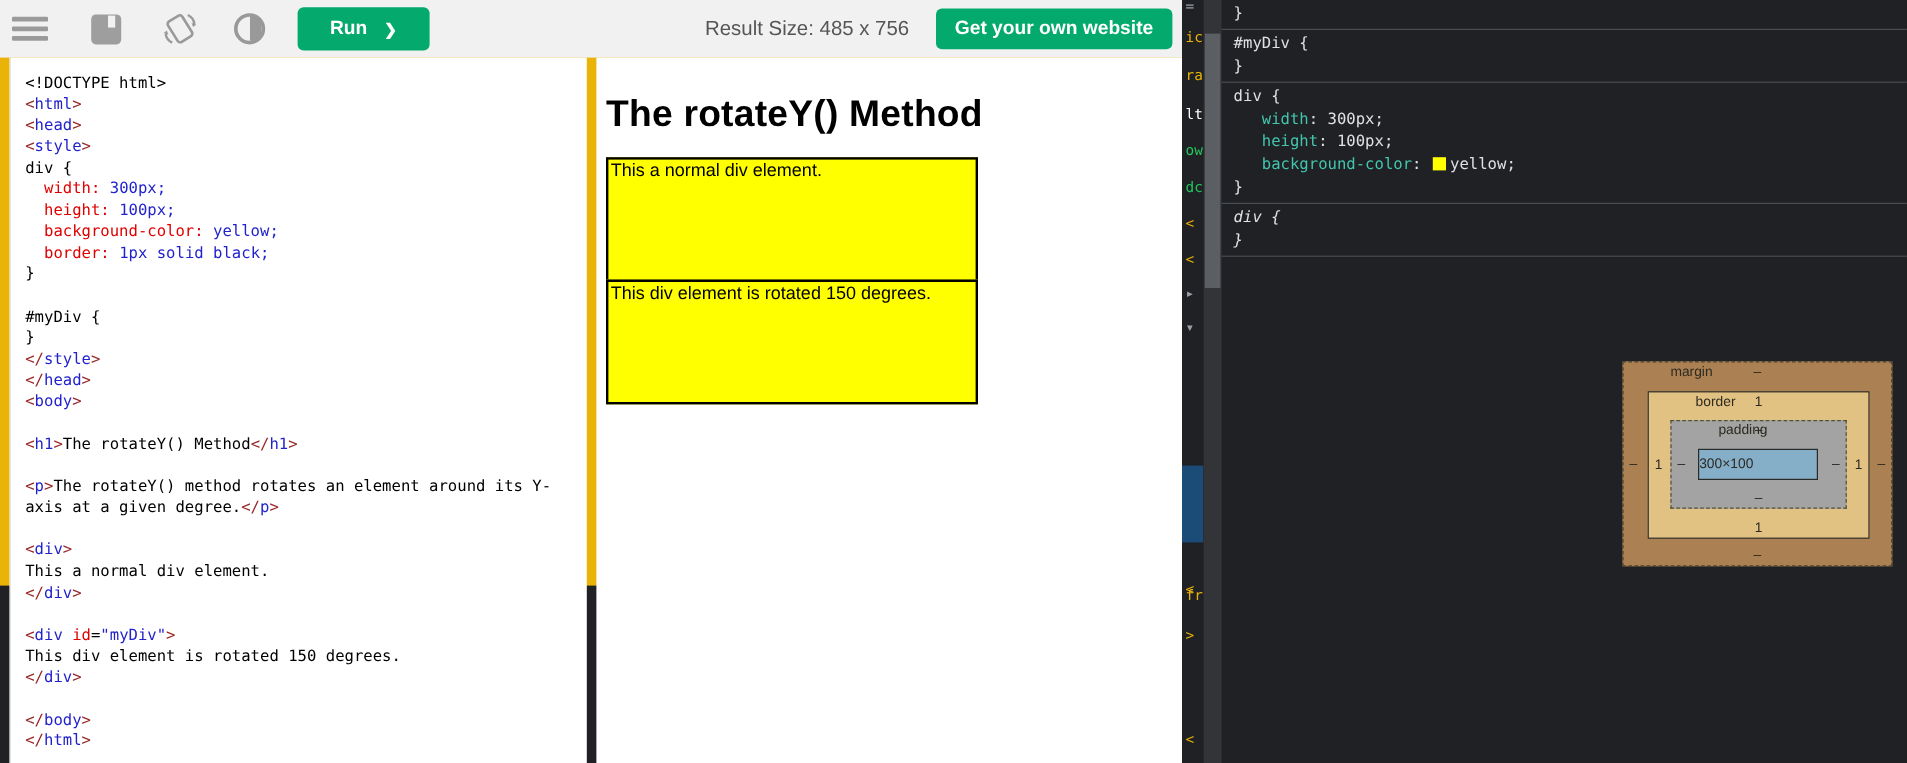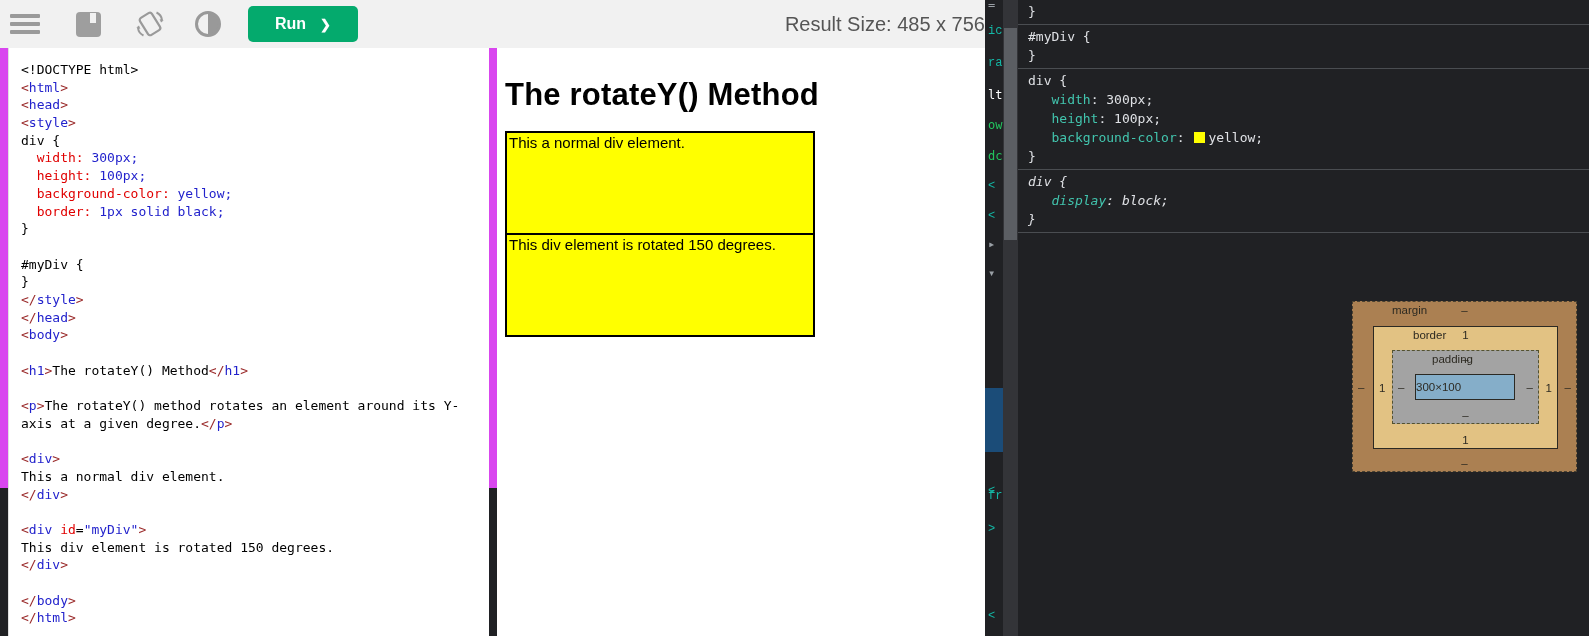--- a/index.html
+++ b/index.html
@@ -3,33 +3,33 @@
 <meta charset="utf-8">
 <style>
   * { box-sizing: content-box; }
   html,body { margin:0; padding:0; }
   body {
     width:1589px; height:636px; overflow:hidden; position:relative;
     background:#202124; font-family:"Liberation Sans", sans-serif;
   }
 
   
-  #tryit { position:absolute; left:0; top:0; width:985px; height:488px; background:#d946ef; }
+  #tryit { position:absolute; left:0; top:0; width:985px; height:488px; background:#eab308; }
 
   #toolbar { position:absolute; left:0; top:0; width:985px; height:48px; display:flex; align-items:center; background:#f1f1f1; }
   .menu-icon { width:30px; margin-left:10px; cursor:pointer; }
   .menu-icon .bar { height:4px; background:#9a9a9a; border-radius:1px; margin:4px 0; }
   .icon-save { width:25px; height:25px; background:#9e9e9e; border-radius:4px; position:relative; margin-left:36px; cursor:pointer; }
   .icon-save::after { content:""; position:absolute; left:54%; top:6%; width:24%; height:40%; background:#f1f1f1; }
   .icon-save::before { content:""; position:absolute; left:18%; top:6%; width:36%; height:40%; background:#9e9e9e; }
   .icon-orient { margin-left:34px; cursor:pointer; display:block; }
   .icon-contrast { width:20px; height:20px; border:3px solid #999; border-radius:50%; background:linear-gradient(90deg,#f1f1f1 50%,#999 50%); margin-left:30px; cursor:pointer; }
   .run-btn { margin-left:27px; width:98px; height:34px; background:#04AA6D; color:#fff; font-weight:bold; font-size:16px; border:none; border-radius:5px; display:flex; align-items:center; justify-content:center; gap:14px; cursor:pointer; font-family:"Liberation Sans",sans-serif; }
   .run-chevron { font-size:13px; font-weight:bold; }
-  .result-size { margin-left:auto; color:#555; font-size:20px; }
+  .result-size { margin-left:auto; color:#555; font-size:17px; }
   .cta-btn { margin-left:22px; margin-right:8px; height:34px; padding:0 16px; background:#04AA6D; color:#fff; font-weight:bold; font-size:16px; border:none; border-radius:5px; cursor:pointer; font-family:"Liberation Sans",sans-serif; }
 
   #code-panel { position:absolute; left:8px; top:48px; width:480px; height:588px; background:#fff; border-left:1px solid #e0e0e0; }
   #code-pre { margin:0; padding:13px 0 0 12px; font:13px/17.7px "DejaVu Sans Mono","Liberation Mono",monospace; color:#000; white-space:pre; }
   #code-pre .line { height:17.7px; white-space:pre; }
   .c-p { color:#000000; }
   .c-b { color:#9a2a2a; }       
   .c-t { color:#2222cc; }       
   .c-r { color:#e00000; }       
   .c-v { color:#2222cc; }       
@@ -40,21 +40,21 @@
   #result-heading { font-size:31px; font-weight:bold; margin:21px 0 18px 0; letter-spacing:0.2px; }
   #result-paragraph { font-size:15px; line-height:1.5; margin:0 0 17px 0; max-width:462px; }
   .ydiv { width:302px; height:99px; background:#ffff00; border:2px solid #000; font-size:15px; padding:1px 2px 0 2px; }
   .ydiv + .ydiv { margin-top:-2px; }
 
   
   #devtools { position:absolute; left:985px; top:0; width:604px; height:636px; background:#202124; font-family:"DejaVu Sans Mono","Liberation Mono",monospace; }
 
   #tree-strip { position:absolute; left:0; top:0; width:18px; height:636px; overflow:hidden; font-size:12px; }
   #tree-strip span { position:absolute; left:3px; white-space:pre; }
-  .f-bl  { color:#14b8a6;font-family:Liberation Mono, monospace; }
+  .f-bl  { color:#eab308; }
   .f-bl2 { color:#22c55e; }
   .f-or  { color:#ffffff; }
   .f-g   { color:#9aa0a6; }
   #tree-selection { position:absolute; left:0; top:388px; width:18px; height:64px; background:#1b4c78; }
 
   #dt-scrollbar { position:absolute; left:18px; top:0; width:15px; height:636px; background:#333438; }
   #dt-thumb { position:absolute; left:1px; top:28px; width:13px; height:212px; background:#5b5e63; }
 
   #styles-panel { position:absolute; left:33px; top:0; width:571px; height:636px; color:#dfe1e5; font-size:13px; }
   .dt-section { border-bottom:1px solid #4a4d51; padding:2px 0 3px 10px; }
@@ -100,20 +100,21 @@
       </g>
       <path d="M26 13.5 l 2.6 -2 l -4 -1.4 z" fill="#9a9a9a"></path>
       <path d="M4 16.5 l -2.6 2 l 4 1.4 z" fill="#9a9a9a"></path>
     </svg>
     <div class="icon-contrast"></div>
     <button class="run-btn">
       <span>Run</span>
       <span class="run-chevron">❯</span>
     </button>
     <span class="result-size">Result Size: 485 x 756</span>
+    <button class="cta-btn">Get your own website</button>
   </div>
 
   <div id="code-panel">
     <pre id="code-pre"><div class="line"><span class="c-p">&lt;!DOCTYPE html&gt;</span></div><div class="line"><span class="c-b">&lt;</span><span class="c-t">html</span><span class="c-b">&gt;</span></div><div class="line"><span class="c-b">&lt;</span><span class="c-t">head</span><span class="c-b">&gt;</span></div><div class="line"><span class="c-b">&lt;</span><span class="c-t">style</span><span class="c-b">&gt;</span></div><div class="line"><span class="c-p">div {</span></div><div class="line"><span class="c-p">  </span><span class="c-r">width:</span><span class="c-p"> </span><span class="c-v">300px;</span></div><div class="line"><span class="c-p">  </span><span class="c-r">height:</span><span class="c-p"> </span><span class="c-v">100px;</span></div><div class="line"><span class="c-p">  </span><span class="c-r">background-color:</span><span class="c-p"> </span><span class="c-v">yellow;</span></div><div class="line"><span class="c-p">  </span><span class="c-r">border:</span><span class="c-p"> </span><span class="c-v">1px solid black;</span></div><div class="line"><span class="c-p">}</span></div><div class="line"></div><div class="line"><span class="c-p">#myDiv {</span></div><div class="line"><span class="c-p">}</span></div><div class="line"><span class="c-b">&lt;/</span><span class="c-t">style</span><span class="c-b">&gt;</span></div><div class="line"><span class="c-b">&lt;/</span><span class="c-t">head</span><span class="c-b">&gt;</span></div><div class="line"><span class="c-b">&lt;</span><span class="c-t">body</span><span class="c-b">&gt;</span></div><div class="line"></div><div class="line"><span class="c-b">&lt;</span><span class="c-t">h1</span><span class="c-b">&gt;</span><span class="c-p">The rotateY() Method</span><span class="c-b">&lt;/</span><span class="c-t">h1</span><span class="c-b">&gt;</span></div><div class="line"></div><div class="line"><span class="c-b">&lt;</span><span class="c-t">p</span><span class="c-b">&gt;</span><span class="c-p">The rotateY() method rotates an element around its Y-</span></div><div class="line"><span class="c-p">axis at a given degree.</span><span class="c-b">&lt;/</span><span class="c-t">p</span><span class="c-b">&gt;</span></div><div class="line"></div><div class="line"><span class="c-b">&lt;</span><span class="c-t">div</span><span class="c-b">&gt;</span></div><div class="line"><span class="c-p">This a normal div element.</span></div><div class="line"><span class="c-b">&lt;/</span><span class="c-t">div</span><span class="c-b">&gt;</span></div><div class="line"></div><div class="line"><span class="c-b">&lt;</span><span class="c-t">div</span><span class="c-p"> </span><span class="c-r">id</span><span class="c-p">=</span><span class="c-v">"myDiv"</span><span class="c-b">&gt;</span></div><div class="line"><span class="c-p">This div element is rotated 150 degrees.</span></div><div class="line"><span class="c-b">&lt;/</span><span class="c-t">div</span><span class="c-b">&gt;</span></div><div class="line"></div><div class="line"><span class="c-b">&lt;/</span><span class="c-t">body</span><span class="c-b">&gt;</span></div><div class="line"><span class="c-b">&lt;/</span><span class="c-t">html</span><span class="c-b">&gt;</span></div></pre>
   </div>
 
   <div id="result-panel">
     <div id="result-inner">
       <h1 id="result-heading">The rotateY() Method</h1>
       <div class="ydiv">This a normal div element.</div>
@@ -156,21 +157,20 @@
       </div>
     <div class="dt-section">
         <div class="line"><span class="c-w">div {</span></div>
         <div class="line"><span class="c-w">   </span><span class="c-c">width</span><span class="c-w">: </span><span class="c-w">300px;</span></div>
         <div class="line"><span class="c-w">   </span><span class="c-c">height</span><span class="c-w">: </span><span class="c-w">100px;</span></div>
         <div class="line"><span class="c-w">   </span><span class="c-c">background-color</span><span class="c-w">: </span><span class="c-swy"></span><span class="c-w">yellow;</span></div>
         <div class="line"><span class="c-w">}</span></div>
       </div>
     <div class="dt-section dt-italic">
         <div class="line"><span class="c-w">div {</span></div>
-        <div class="line"><span class="c-w">   </span><span class="c-c">display</span><span class="c-w">: </span><span class="c-w">block;</span></div>
         <div class="line"><span class="c-w">}</span></div>
       </div>
   </div>
 
   <div id="box-model">
     <div id="bm-margin" class="bm-abs">
       <span class="bm-label">margin</span>
       <span class="bm-vt">–</span>
       <span class="bm-vb">–</span>
       <span class="bm-vl">–</span>

